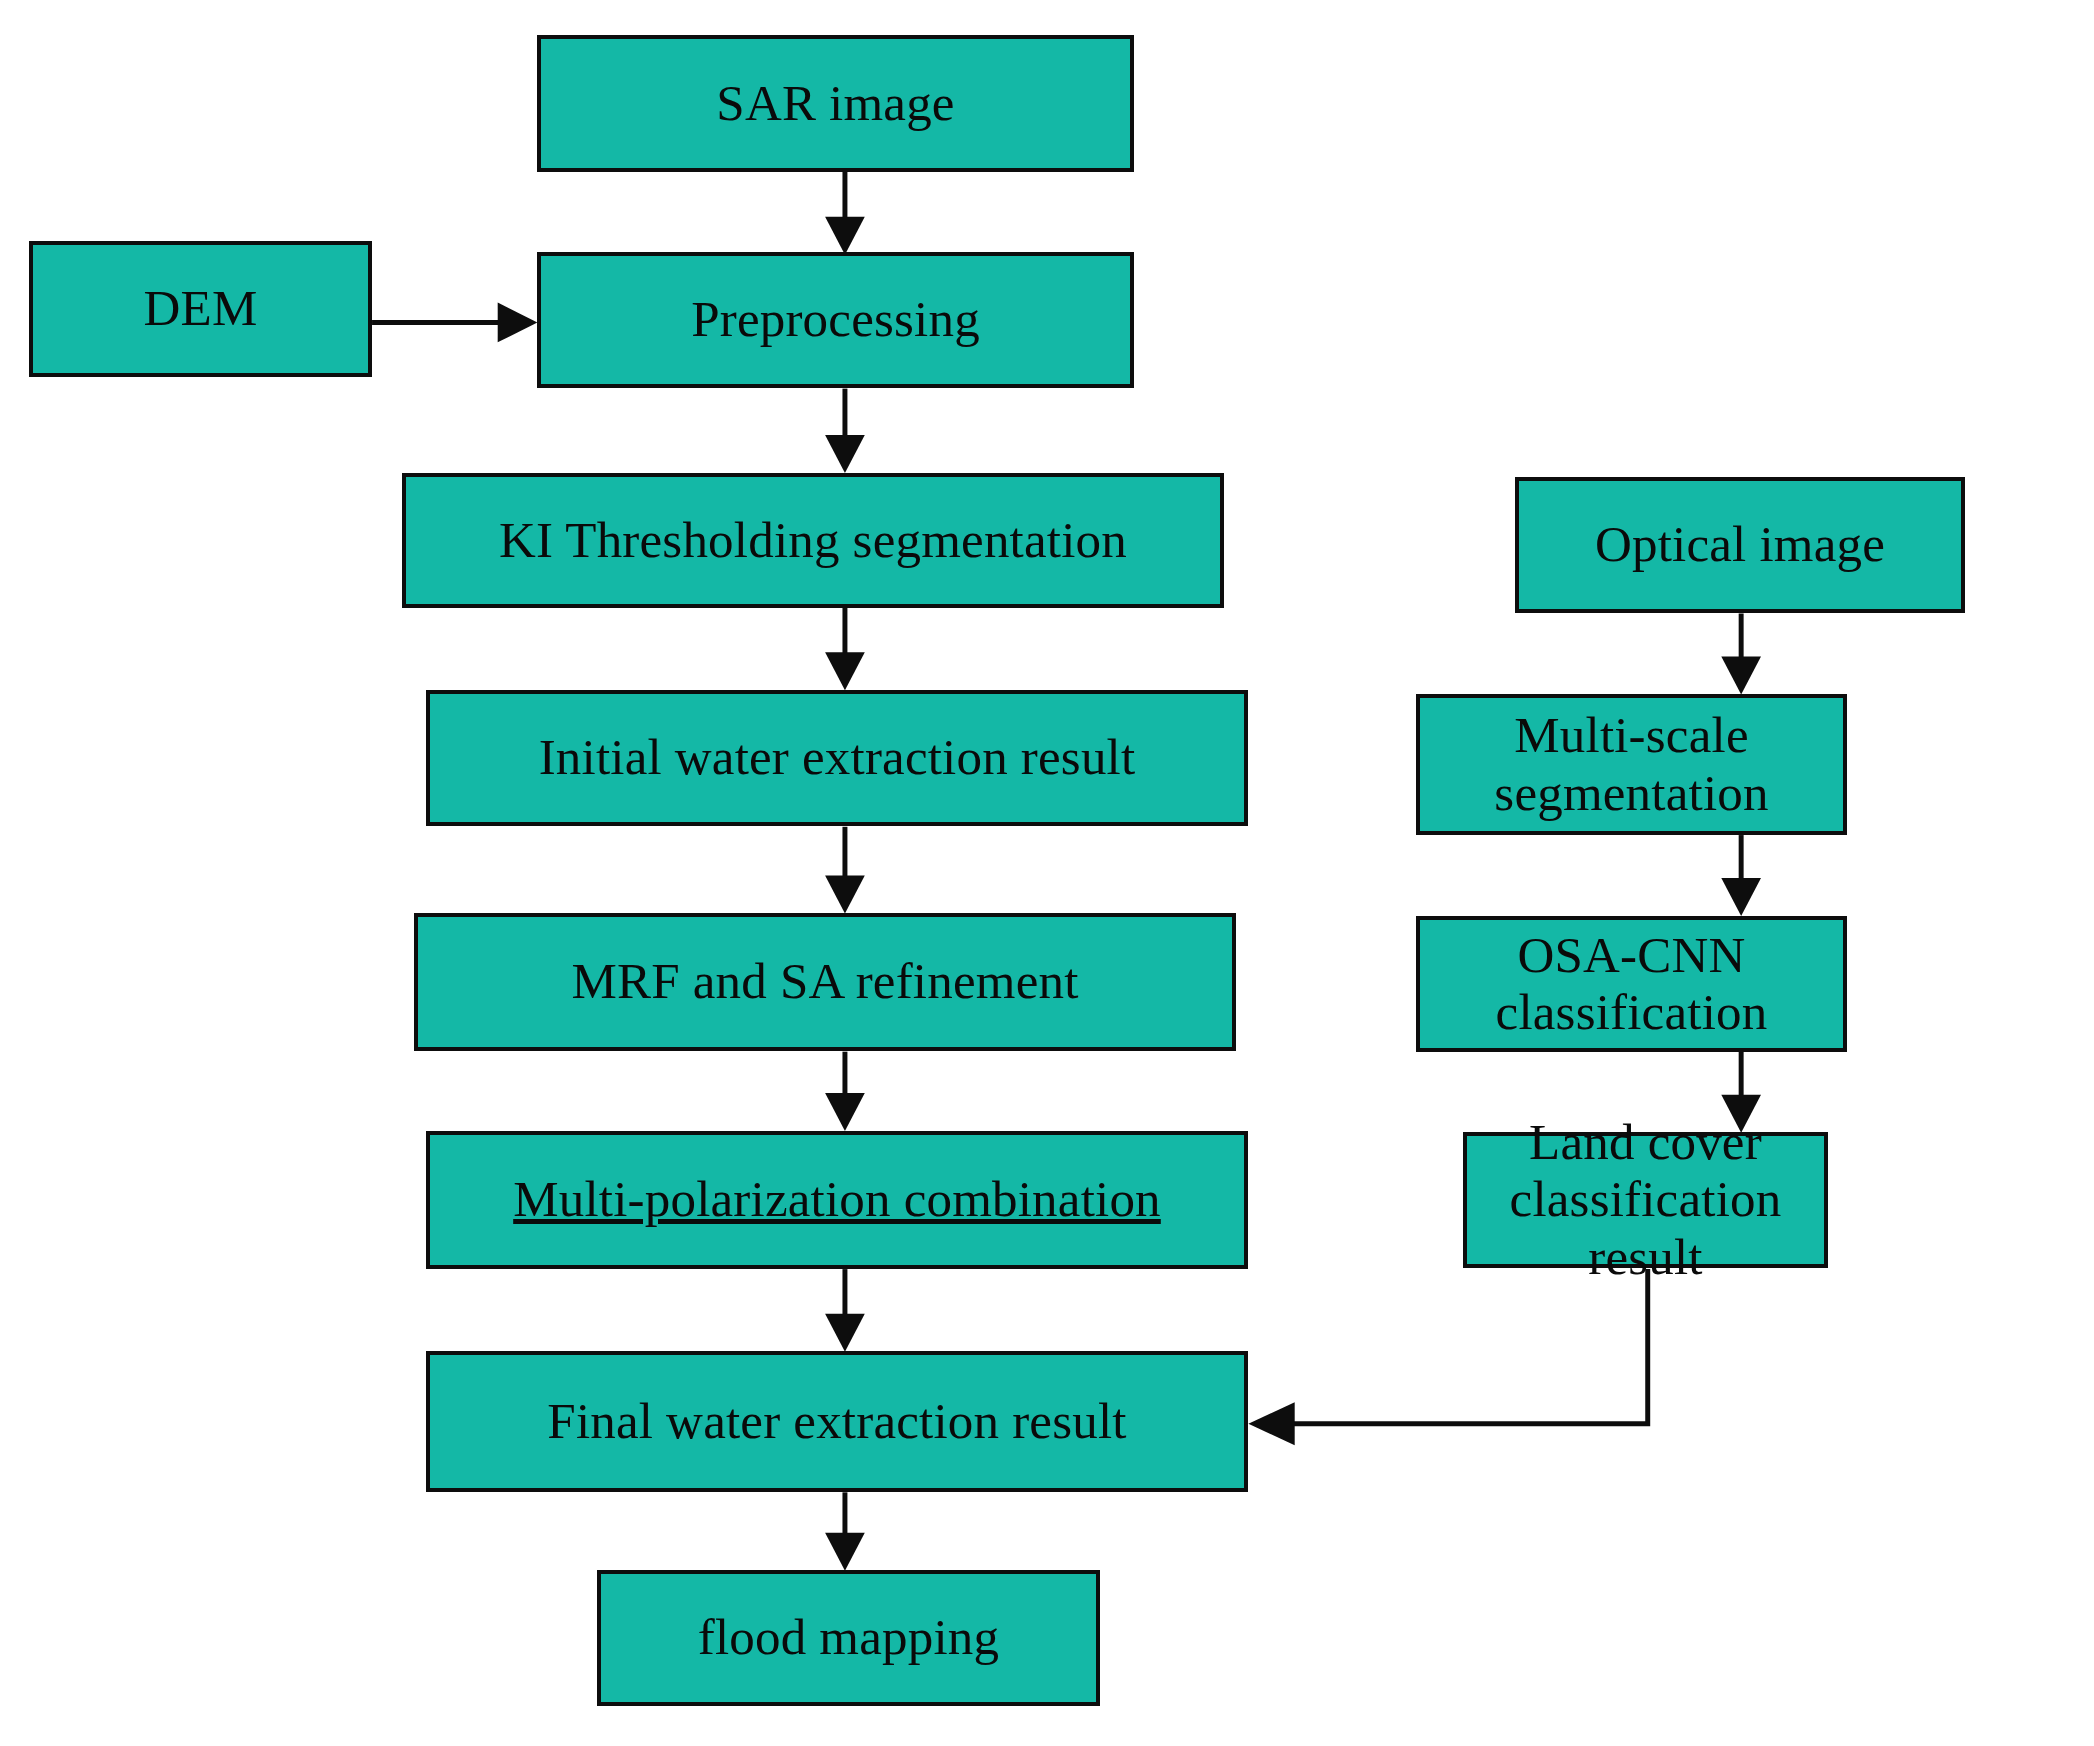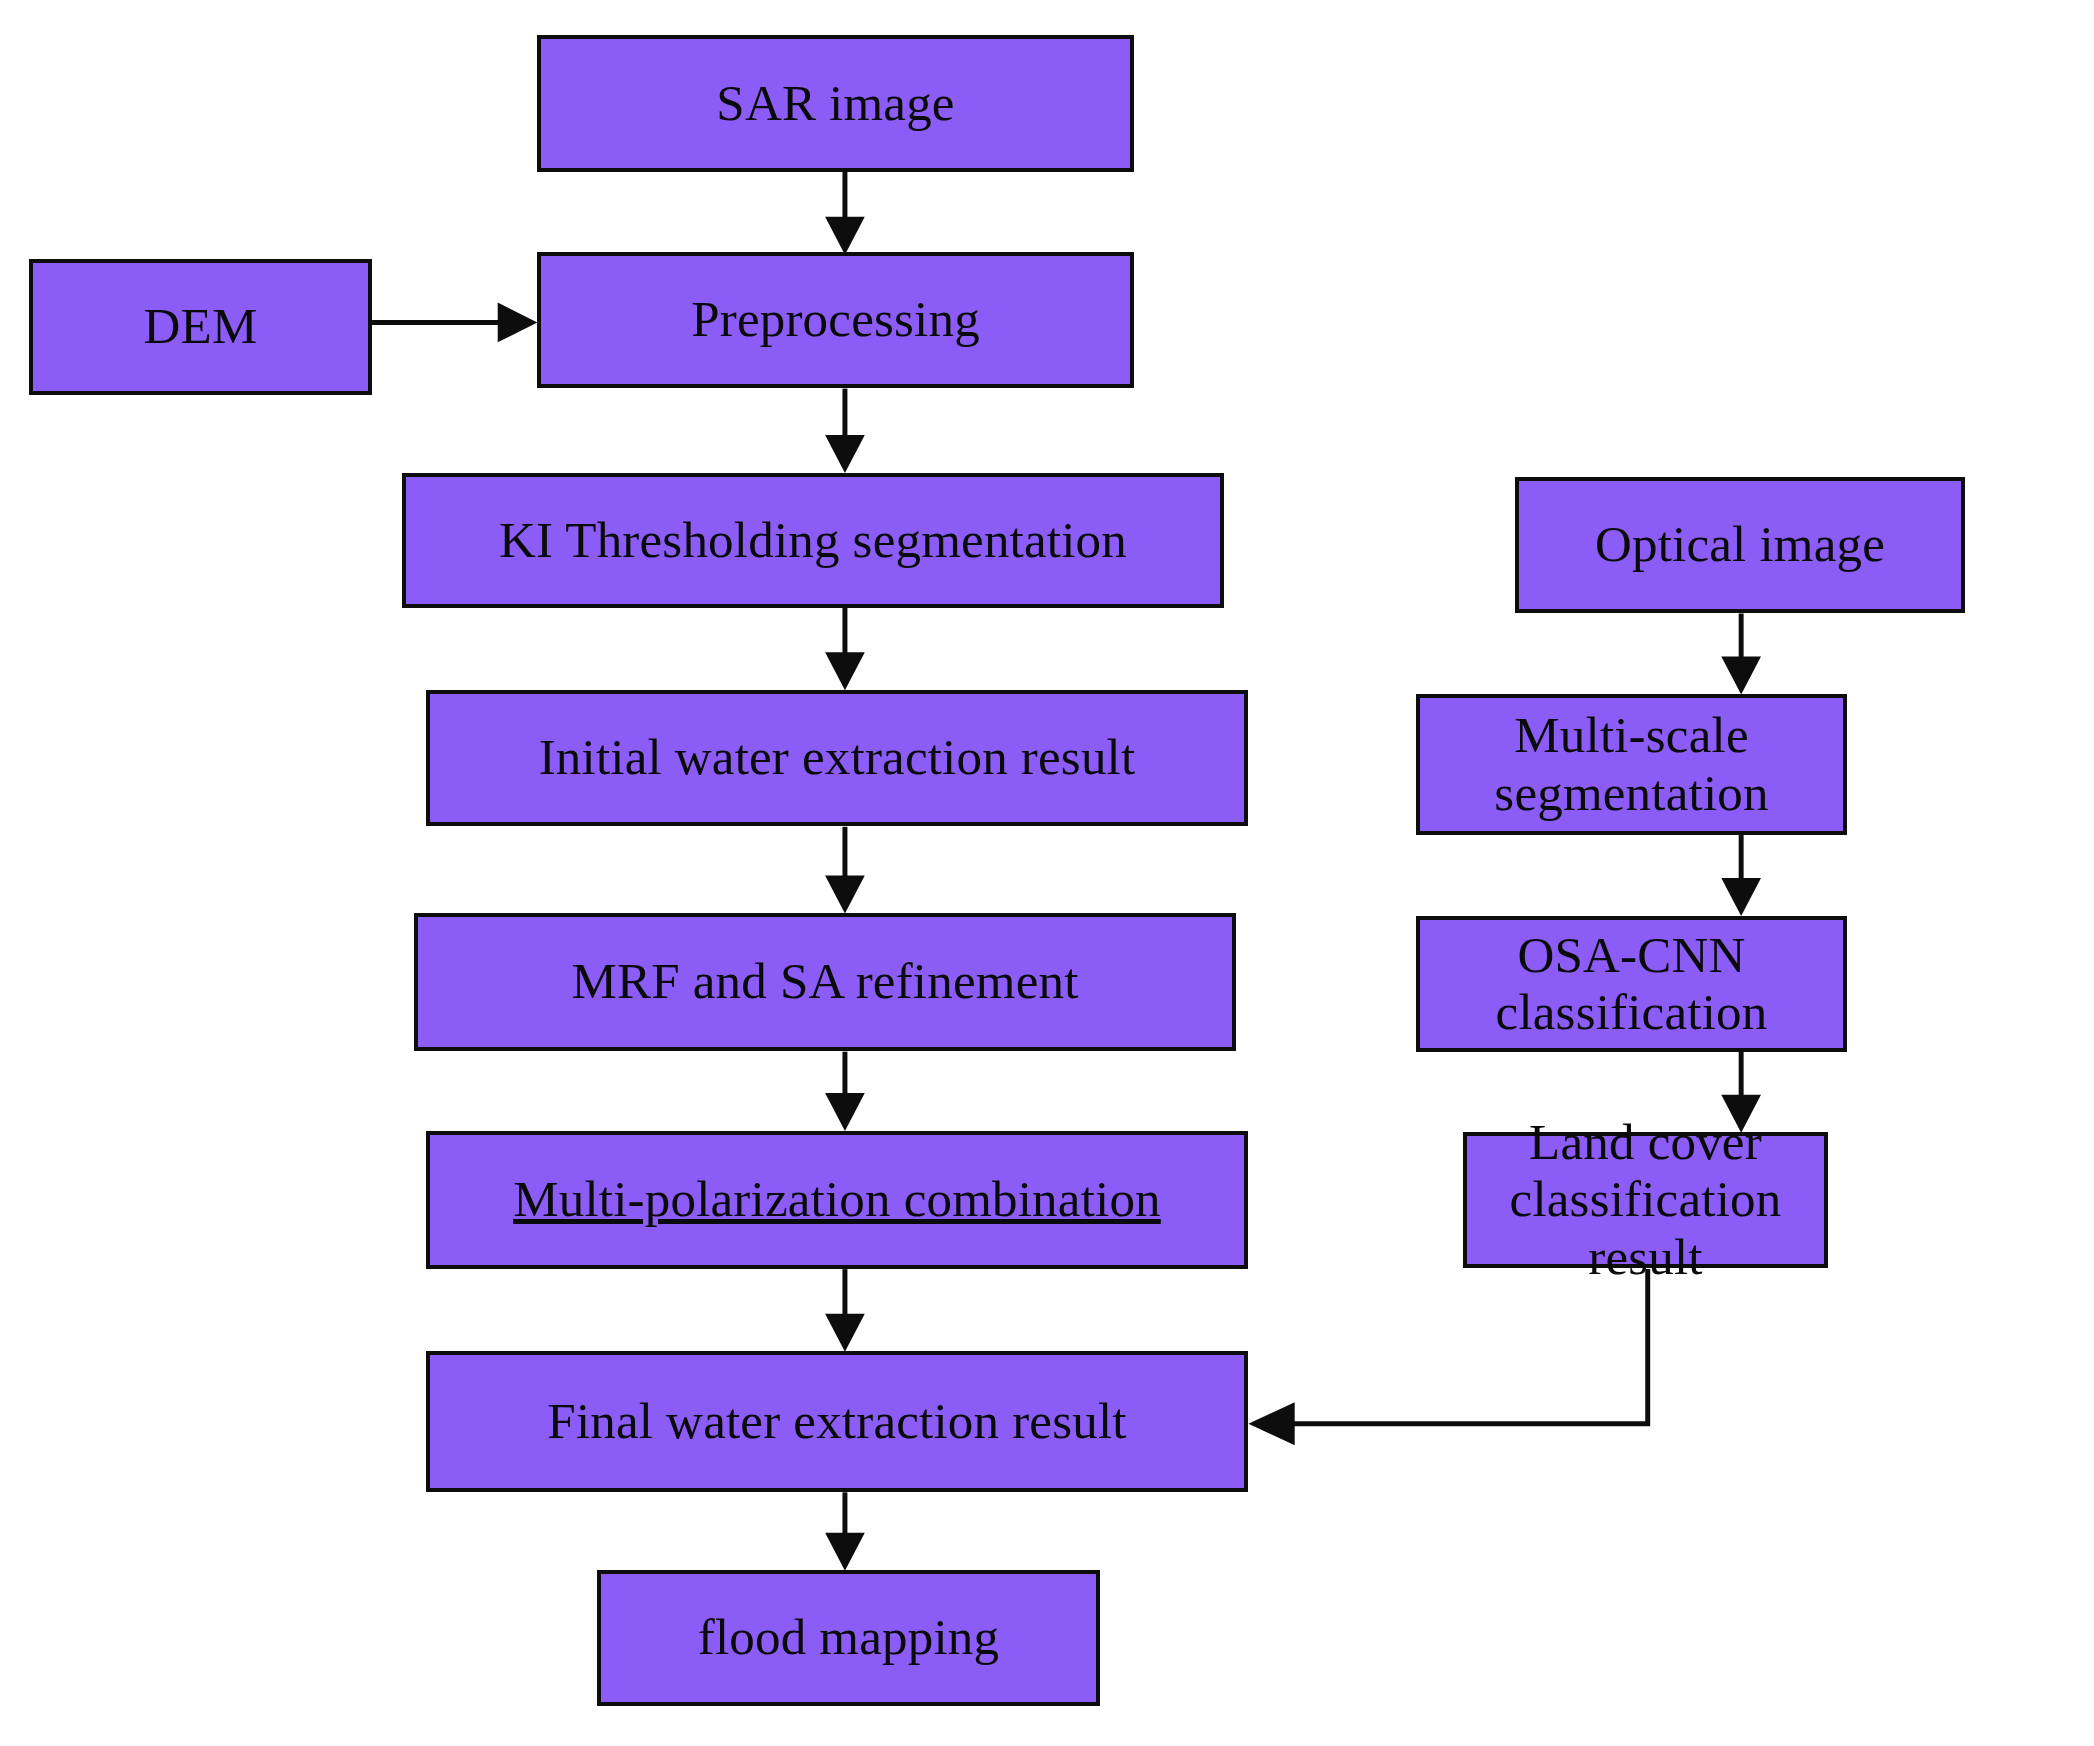--- a/index.html
+++ b/index.html
@@ -12,21 +12,21 @@
     width: 2095px;
     height: 1747px;
     background: #ffffff;
     overflow: hidden;
     font-family: "Liberation Serif", "DejaVu Serif", serif;
   }
   .node {
     position: absolute;
     box-sizing: border-box;
     border: 4.1px solid #0d0d0d;
-    background: #8b5cf6;
+    background: #14b8a6;
     display: flex;
     align-items: center;
     justify-content: center;
     text-align: center;
     color: #0a0a0a;
     font-size: 51px;
     line-height: 1.12;
     letter-spacing: 0.2px;
     padding: 0 8.3px;
   }
@@ -116,21 +116,21 @@
     <g>
       <polyline class="edge-line" points="1993,1535 1993,1722 1560,1722"></polyline>
       <polygon class="edge-head" points="1510,1722 1566,1696 1566,1748"></polygon>
     </g>
   </svg>
 
   <div class="node" style="left:537px; top:35px; width:597px; height:137px;">
     <span class="lbl">SAR image</span>
   </div>
 
-  <div class="node" style="left:29px; top:259px; width:343px; height:136px;justify-content:center;">
+  <div class="node" style="left:29px; top:241px; width:343px; height:136px;justify-content:center;">
     <span class="lbl">DEM</span>
   </div>
 
   <div class="node" style="left:537px; top:252px; width:597px; height:136px;">
     <span class="lbl">Preprocessing</span>
   </div>
 
   <div class="node" style="left:402px; top:473px; width:822px; height:135px;">
     <span class="lbl">KI Thresholding segmentation</span>
   </div>

